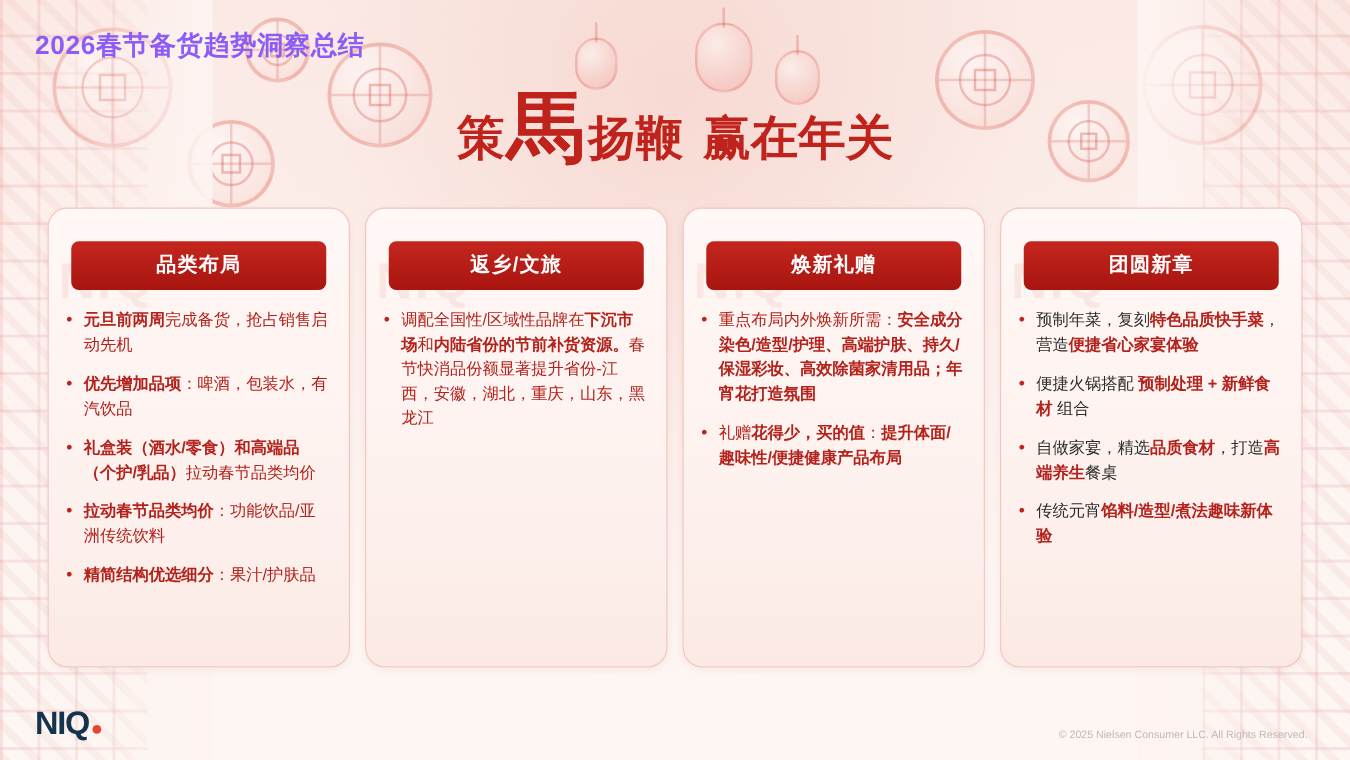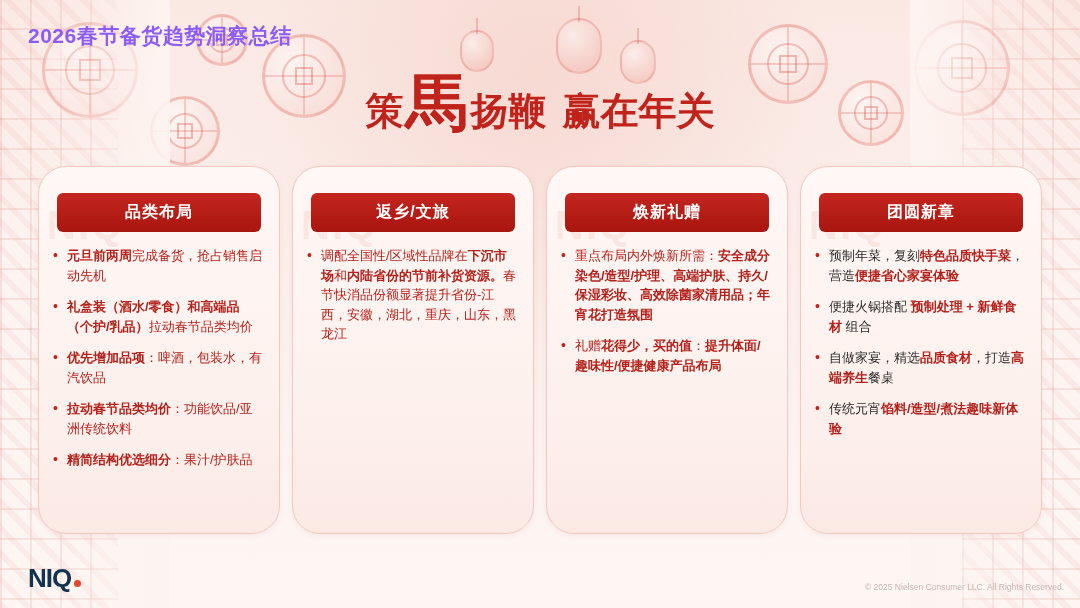--- a/index.html
+++ b/index.html
@@ -95,21 +95,21 @@
 
   
   .cards {
     position: absolute; left: 38px; right: 38px; top: 166px;
     display: flex; gap: 12px;
   }
   .card {
     flex: 1 1 0;
     background: linear-gradient(180deg, #fff8f6 0%, #fdf0ec 70%, #fbe9e4 100%);
     border: 1px solid #f0c9c0;
-    border-radius: 28px;
+    border-radius: 16px;
     padding: 0 0 0 0;
     min-height: 368px;
     position: relative;
     box-shadow: 0 2px 6px rgba(170,60,50,0.07);
     overflow: hidden;
   }
   .card-watermark {
     position: absolute; left: 8px; top: 36px;
     font-size: 40px; font-weight: bold; color: rgba(214,120,108,0.13);
     letter-spacing: 2px; pointer-events: none;
@@ -145,21 +145,21 @@
   .card.dark li b { color: #b3221c; }
 
   
   .logo {
     position: absolute; left: 28px; bottom: 14px;
     display: flex; align-items: center; gap: 3px;
   }
   .logo .txt { font-size: 26px; font-weight: bold; color: #13334f; letter-spacing: -1px; }
   .logo .dot { width: 7px; height: 7px; border-radius: 50%; background: #e8452f; margin-bottom: -10px; }
   .copyright {
-    position: absolute; right: 16px; bottom: 16px;
+    position: absolute; right: 34px; bottom: 16px;
     font-size: 8.5px; color: #c8b6b0;
   }
 </style>
 </head>
 <body>
 
 <div class="bg">
   <div class="border-band left"></div>
   <div class="border-band right"></div>
 
@@ -207,22 +207,22 @@
   <span class="w3">扬鞭</span>
   <span class="w4">赢在年关</span>
 </div>
 
 <div class="cards" id="cards-root">
     <div class="card plain">
       <div class="card-watermark">NIQ</div>
       <div class="card-head">品类布局</div>
       <ul>
         <li><b>元旦前</b><b>两周</b><span>完成备货，抢占销售启动先机</span></li>
+        <li><b>优先增加品项</b><span>：啤酒，包装水，有汽饮品</span></li>
         <li><b>礼盒装（酒水/零食）和高端品（个护/乳品）</b><span>拉动春节品类均价</span></li>
-        <li><b>优先增加品项</b><span>：啤酒，包装水，有汽饮品</span></li>
         <li><b>拉动春节品类均价</b><span>：功能饮品/亚洲传统饮料</span></li>
         <li><b>精简结构优选细分</b><span>：果汁/护肤品</span></li>
       </ul>
     </div>
     <div class="card plain">
       <div class="card-watermark">NIQ</div>
       <div class="card-head">返乡/文旅</div>
       <ul>
         <li><span>调配全国性/区域性品牌在</span><b>下沉市场</b><span>和</span><b>内陆省份的节前补货资源。</b><span>春节快消品份额显著提升省份-江西，安徽，湖北，重庆，山东，黑龙江</span></li>
       </ul>

